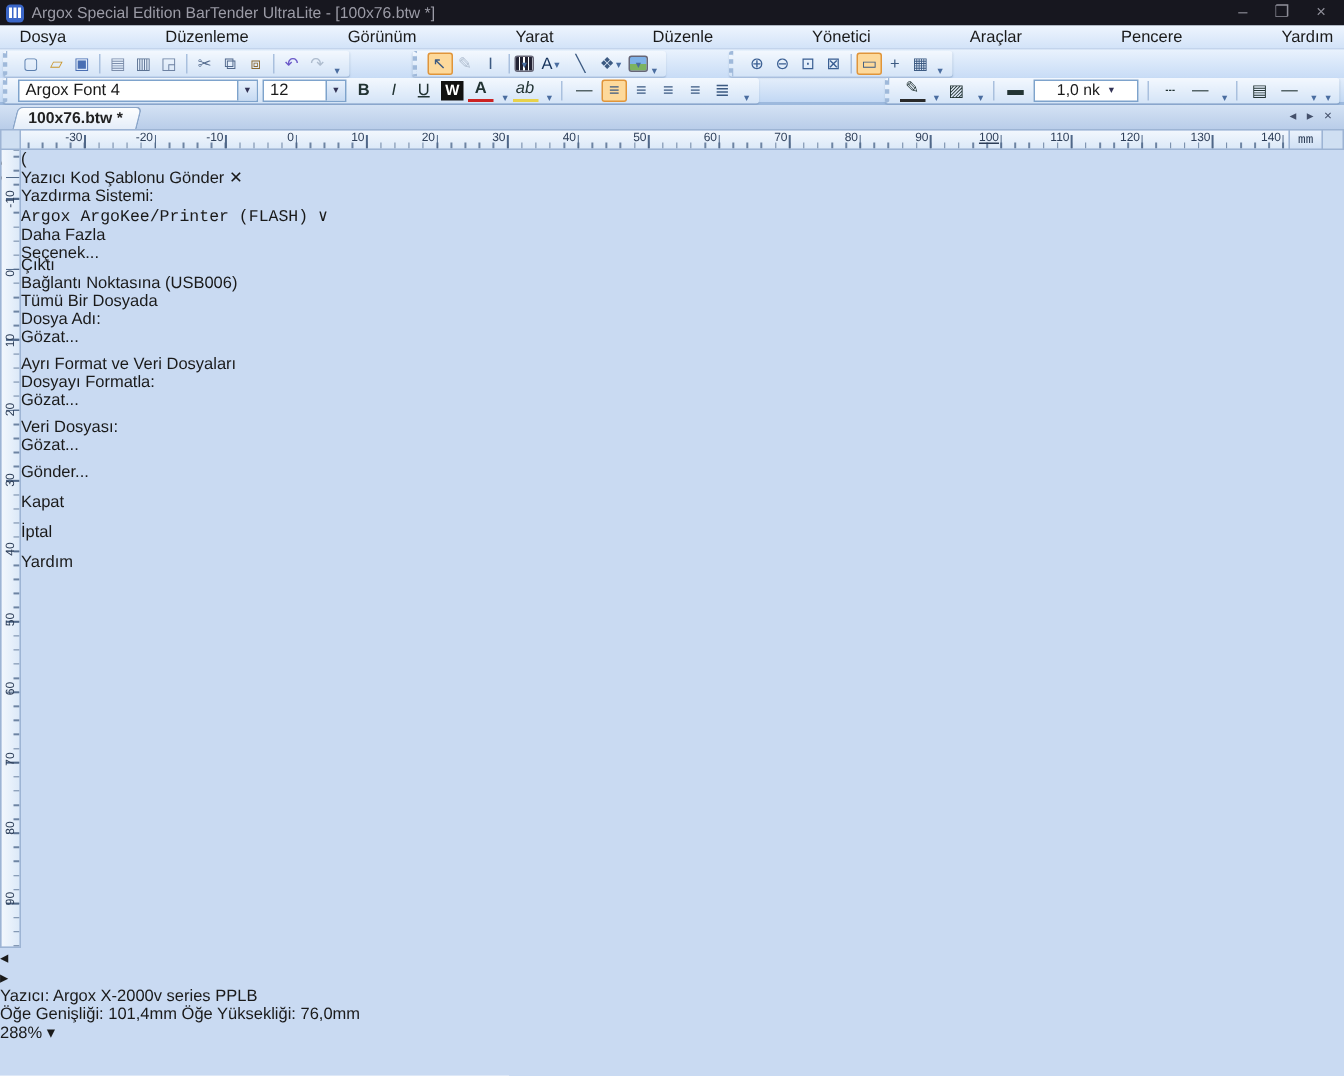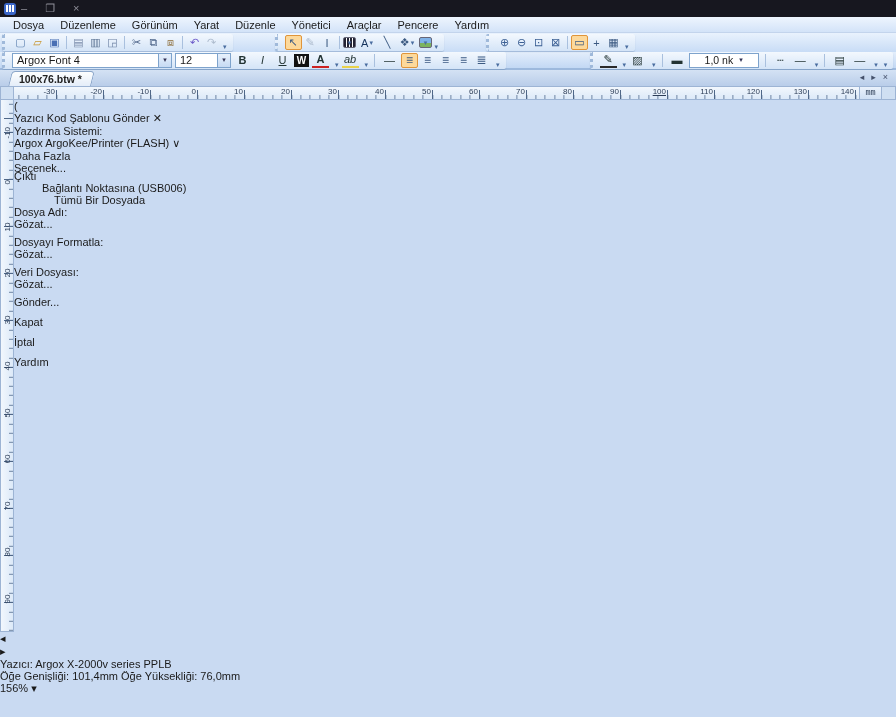--- a/index.html
+++ b/index.html
@@ -9,21 +9,21 @@
 
   
   .titlebar { height:17px; background:#17171f; display:flex; align-items:center; padding:0 4px; }
   .app-icon { width:12px; height:12px; border-radius:3px; background:#3a66c8; margin-right:5px; display:flex; align-items:center; justify-content:center; gap:1px; }
   .app-icon i { display:block; width:2px; height:7px; background:#fff; }
   .titlebar .title { color:#9b9ba6; font-size:10.5px; flex:1; white-space:nowrap; overflow:hidden; }
   .wctrl { display:flex; gap:18px; padding-right:8px; }
   .wctrl span { color:#8f8f99; font-size:11px; line-height:11px; cursor:default; }
 
   
-  .menubar { height:16px; background:linear-gradient(#eef5fe,#d3e3f8); display:flex; align-items:center; padding-left:6px; gap:2px; border-bottom:1px solid #c3d4ec; }
+  .menubar { height:16px; background:linear-gradient(#eef5fe,#d3e3f8); display:flex; align-items:center; padding-left:6px; gap:2px; border-bottom:1px solid #c3d4ec;justify-content:space-between; }
   .menubar .mi { padding:1px 7px; font-size:11px; }
   .toolrow1 { height:19px; background:linear-gradient(#e9f2fd,#c8dcf6); display:flex; align-items:center; gap:42px; padding-left:2px; }
   .toolrow2 { height:18px; background:linear-gradient(#e4eefb,#c2d8f4); display:flex; align-items:center; gap:84px; padding-left:2px; border-bottom:2px solid #9db9dd; }
   .toolbar { display:flex; align-items:center; height:17px; padding:0 6px 0 7px; border-left:3px dotted #9fb9da; background:linear-gradient(#f3f8fe,#d4e4f7); border-radius:2px; box-shadow:0 1px 1px rgba(90,120,160,.35); }
   .tbi { width:17px; height:15px; display:flex; align-items:center; justify-content:center; font-size:11px; color:#3c5a82; border-radius:2px; }
   .tbi.dd { width:23px; }
   .tbi.dd::after { content:"▾"; font-size:7px; color:#4a6da0; margin-left:1px; }
   .tbi.sel { background:#fdd99b; border:1px solid #e0953a; }
   .tbi.dis { color:#aebcce; }
   .tsep { width:1px; height:13px; background:#a9c0de; margin:0 3px; }
@@ -115,20 +115,21 @@
 <body>
 
 <div class="screen">
 
   <div class="titlebar">
     <div class="app-icon">
         <i></i>
         <i></i>
         <i></i>
       </div>
+    <span class="title">Argox Special Edition BarTender UltraLite - [100x76.btw *]</span>
     <div class="wctrl">
       <span>–</span>
       <span>❐</span>
       <span>×</span>
     </div>
   </div>
 
   <div class="menubar" id="menubar">
       <span class="mi">Dosya</span>
       <span class="mi">Düzenleme</span>
@@ -296,39 +297,42 @@
       <div class="glyph-right"></div>
       <div class="barcode-block"></div>
       <div class="barcode-strip"></div>
 
       <div class="dialog">
         <div class="dlg-title">
           <span>Yazıcı Kod Şablonu Gönder</span>
           <span class="dlg-close">✕</span>
         </div>
         <span class="dabs dlbl" style="left:8px;top:27px;">Yazdırma Sistemi:</span>
-        <div class="dabs dcombo" style="left:70px;top:24px;width:218px;">
+        <div class="dabs dcombo" style="left:70px;top:24px;width:218px;font-family:Liberation Mono, monospace;">
           <span>Argox ArgoKee/Printer (FLASH)</span>
           <span class="chev2">∨</span>
         </div>
         <div class="dabs dbtn" style="left:292px;top:23px;width:88px;height:20px;">Daha Fazla Seçenek...</div>
 
         <div class="grp"></div>
         <span class="grp-lbl">Çıktı</span>
 
-        <div class="dabs" style="left:18px;top:60px;padding-left:28px;">
+        <div class="dabs" style="left:18px;top:60px;">
           <span class="radio on"></span><span class="dlbl">Bağlantı Noktasına (USB006)</span>
         </div>
-        <div class="dabs" style="left:18px;top:77px;padding-left:40px;">
+        <div class="dabs" style="left:18px;top:77px;">
           <span class="radio dis"></span><span class="dlbl dis">Tümü Bir Dosyada</span>
         </div>
         <span class="dabs dlbl dis" style="left:32px;top:95px;">Dosya Adı:</span>
         <div class="dabs dfield" style="left:79px;top:92px;width:229px;"></div>
         <div class="dabs dbtn dis" style="left:314px;top:90px;width:50px;height:18px;">Gözat...</div>
 
+        <div class="dabs" style="left:18px;top:116px;">
+          <span class="radio dis"></span><span class="dlbl dis">Ayrı Format ve Veri Dosyaları</span>
+        </div>
         <span class="dabs dlbl dis" style="left:32px;top:131px;width:46px;line-height:12px;">Dosyayı Formatla:</span>
         <div class="dabs dfield" style="left:79px;top:130px;width:229px;"></div>
         <div class="dabs dbtn dis" style="left:314px;top:128px;width:50px;height:18px;">Gözat...</div>
 
 
         <span class="dabs dlbl dis" style="left:32px;top:174px;">Veri Dosyası:</span>
         <div class="dabs dfield" style="left:79px;top:171px;width:229px;"></div>
         <div class="dabs dbtn dis" style="left:314px;top:169px;width:50px;height:18px;">Gözat...</div>
 
         <div class="dabs dbtn focus" style="left:148px;top:212px;width:57px;height:20px;">Gönder...</div>
@@ -359,18 +363,18 @@
       <span class="printer-ic"></span>
       <span>Yazıcı: Argox X-2000v series PPLB</span>
     </div>
     <span class="ssep"></span>
     <div class="sseg">
       <span class="doc-ic"></span>
       <span>Öğe Genişliği: 101,4mm  Öğe Yüksekliği: 76,0mm</span>
     </div>
     <div class="sseg right">
       <span class="mag-ic"></span>
-      <span>156%</span>
+      <span>288%</span>
       <span class="zoomchev">▾</span>
     </div>
   </div>
 
 </div>
 
 </body></html>

